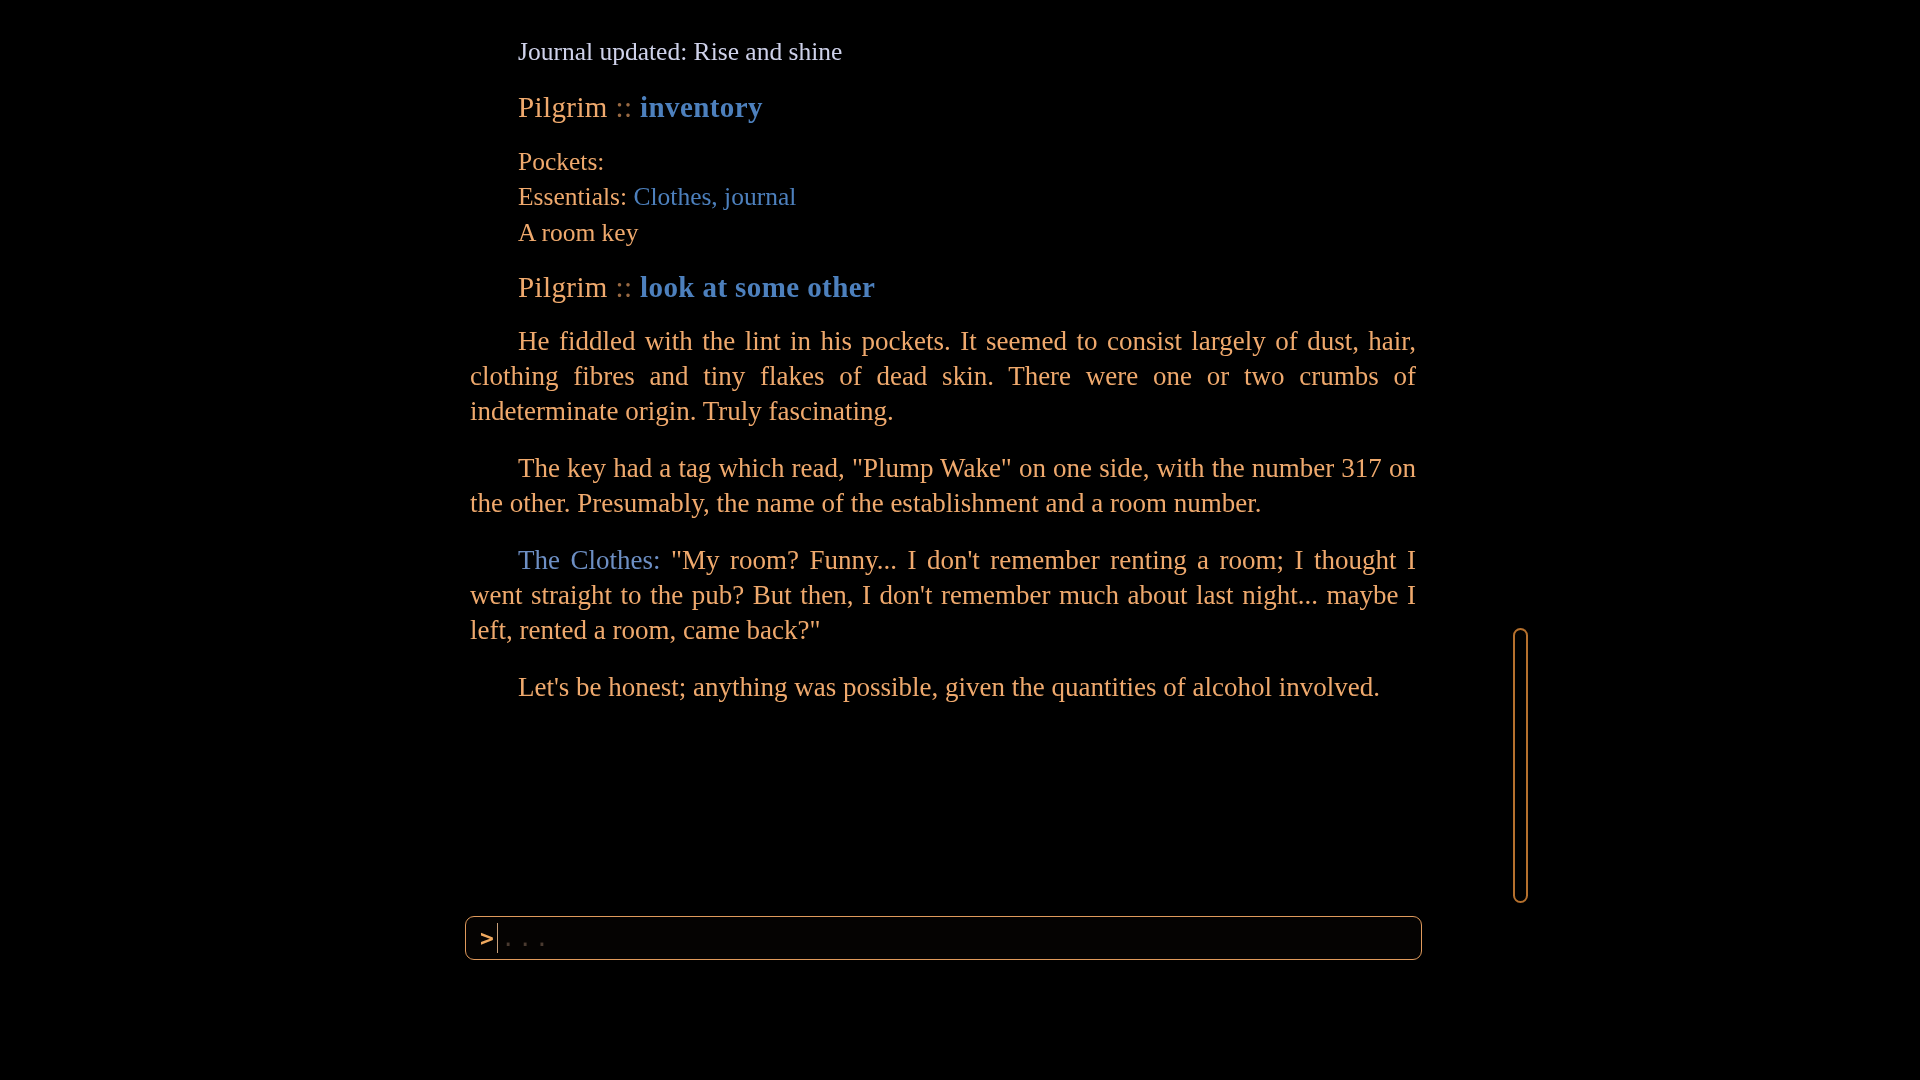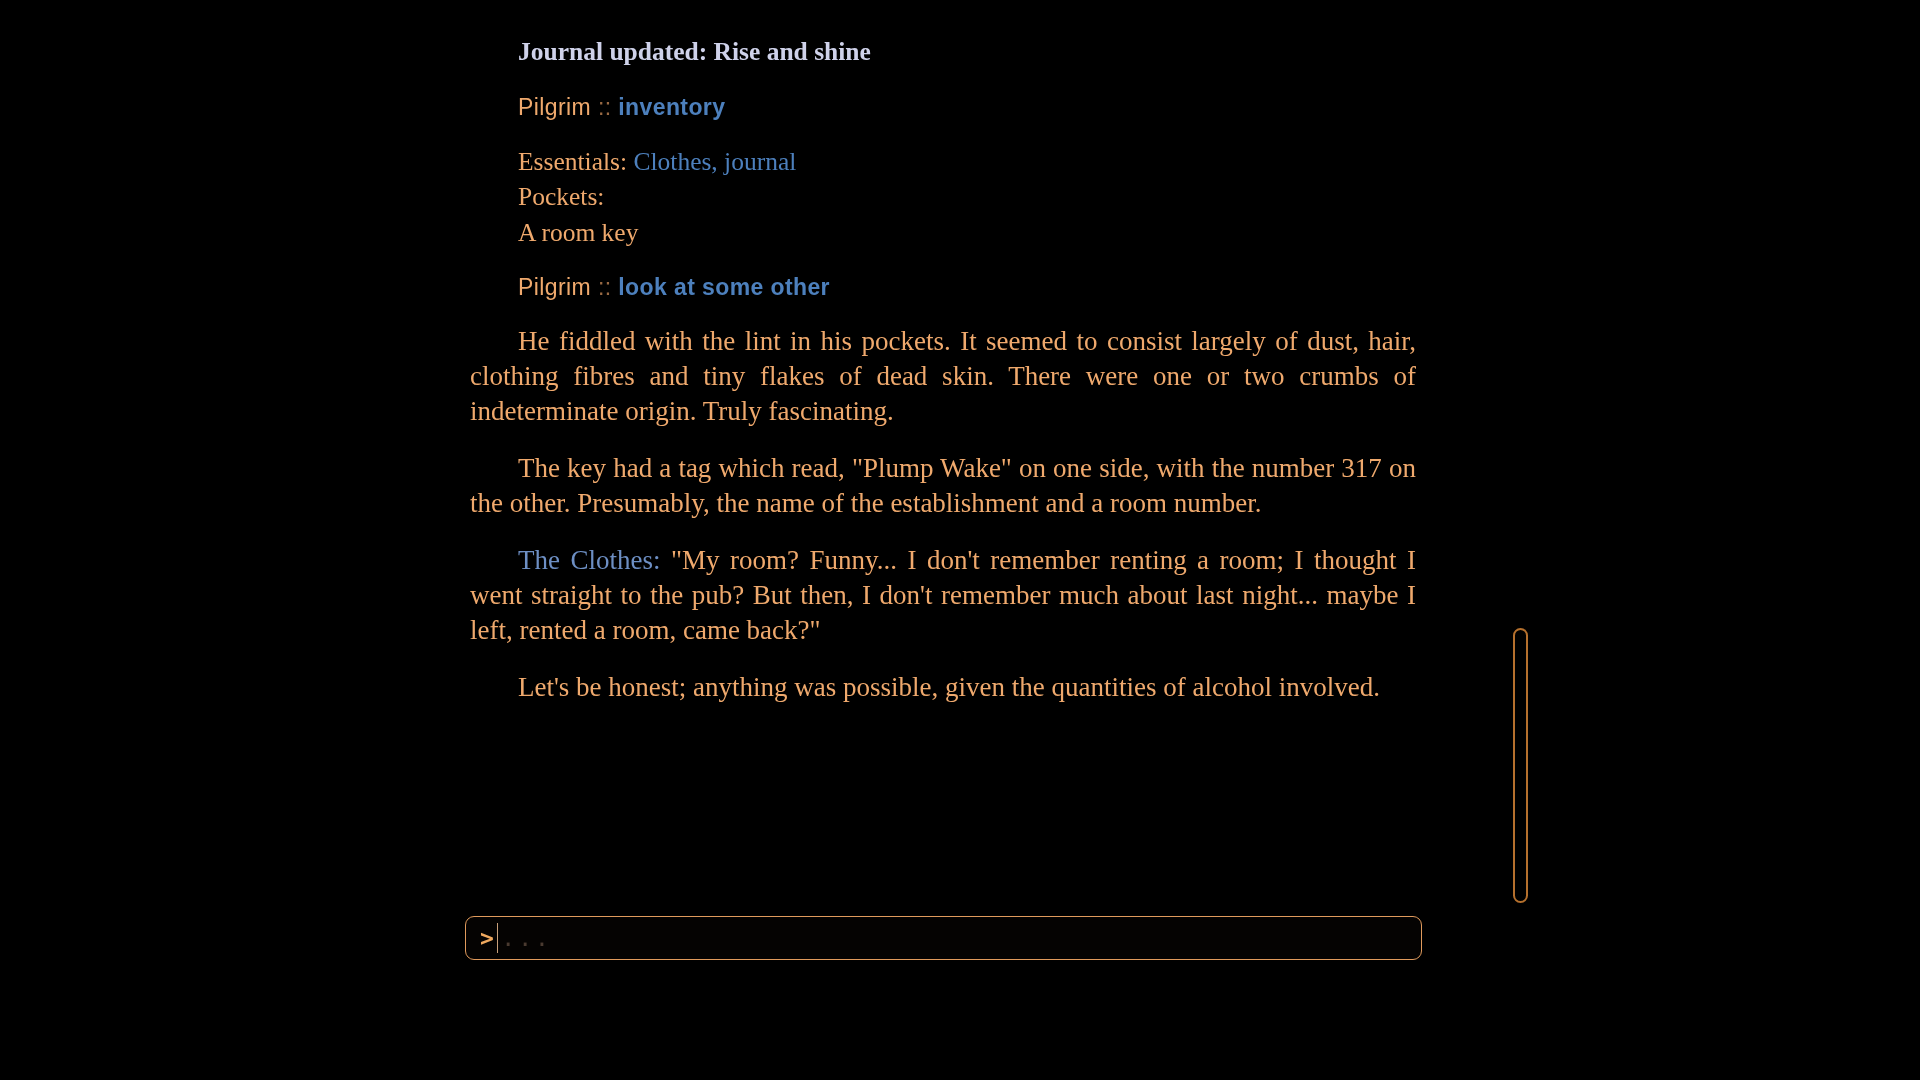--- a/index.html
+++ b/index.html
@@ -32,27 +32,26 @@
     line-height: 35.5px;
     color: #efa96d;
     margin: 0;
     padding-left: 48px;
     white-space: pre-wrap;
   }
 
   .line.journal {
     color: #cfd2ea;
     margin-bottom: 22px;
-    font-weight: bold;
   }
 
   
   .cmd {
-    font-family: Liberation Sans, sans-serif;
-    font-size: 23px;
+    font-family: Liberation Serif, serif;
+    font-size: 29px;
     line-height: 30px;
     padding-left: 48px;
     margin: 22px 0 22px 0;
     letter-spacing: 0.4px;
     white-space: pre;
   }
   .cmd .actor  { color: #efa96d; }
   .cmd .sep    { color: #9a6a43; }
   .cmd .verb   { color: #4d80bd; font-weight: bold; }
 
@@ -133,22 +132,22 @@
 
 <div id="app">
 
   <div id="transcript">
 
     <div class="line journal">Journal updated: Rise and shine</div>
 
     <div class="cmd"><span class="actor">Pilgrim</span><span class="sep-space"> </span><span class="sep">::</span><span class="sep-space"> </span><span class="verb">inventory</span></div>
 
     <div class="inv-group">
+      <div class="line">Pockets:</div>
       <div class="line"><span class="ess-label">Essentials: </span><span class="inv-link">Clothes, journal</span></div>
-      <div class="line">Pockets:</div>
       <div class="line">A room key</div>
     </div>
 
     <div class="cmd"><span class="actor">Pilgrim</span><span> </span><span class="sep">::</span><span> </span><span class="verb">look at some other</span></div>
 
     <p class="para">He fiddled with the lint in his pockets. It seemed to consist largely of dust, hair, clothing fibres and tiny flakes of dead skin. There were one or two crumbs of indeterminate origin. Truly fascinating.</p>
 
 
     <p class="para">The key had a tag which read, "Plump Wake" on one side, with the number 317 on the other. Presumably, the name of the establishment and a room number.</p>
 

